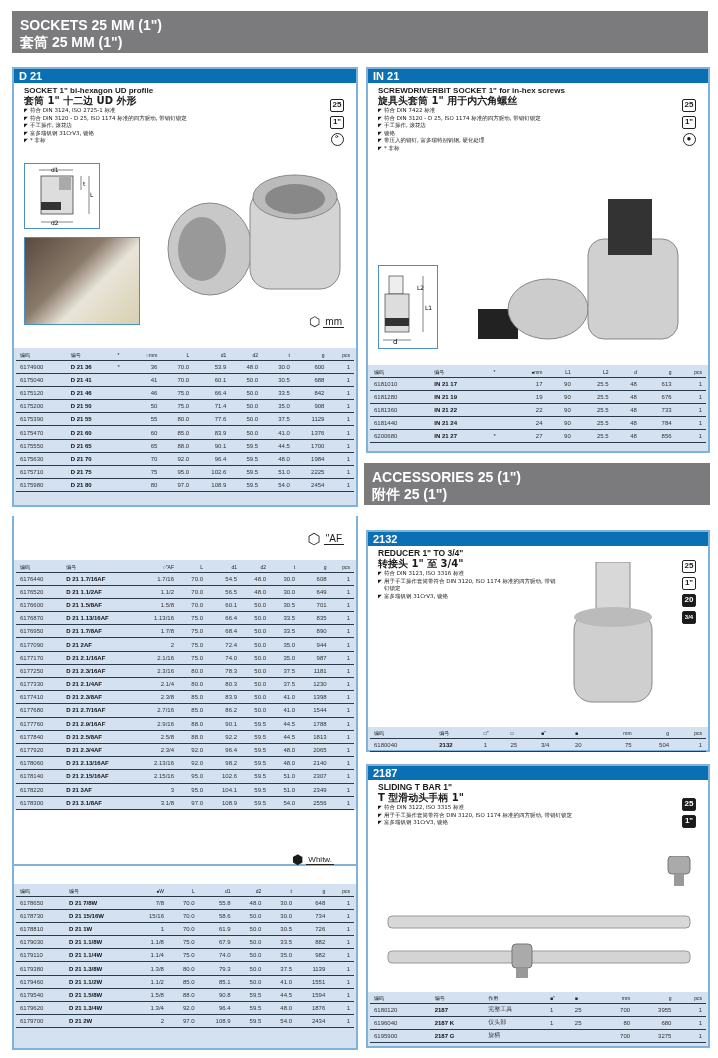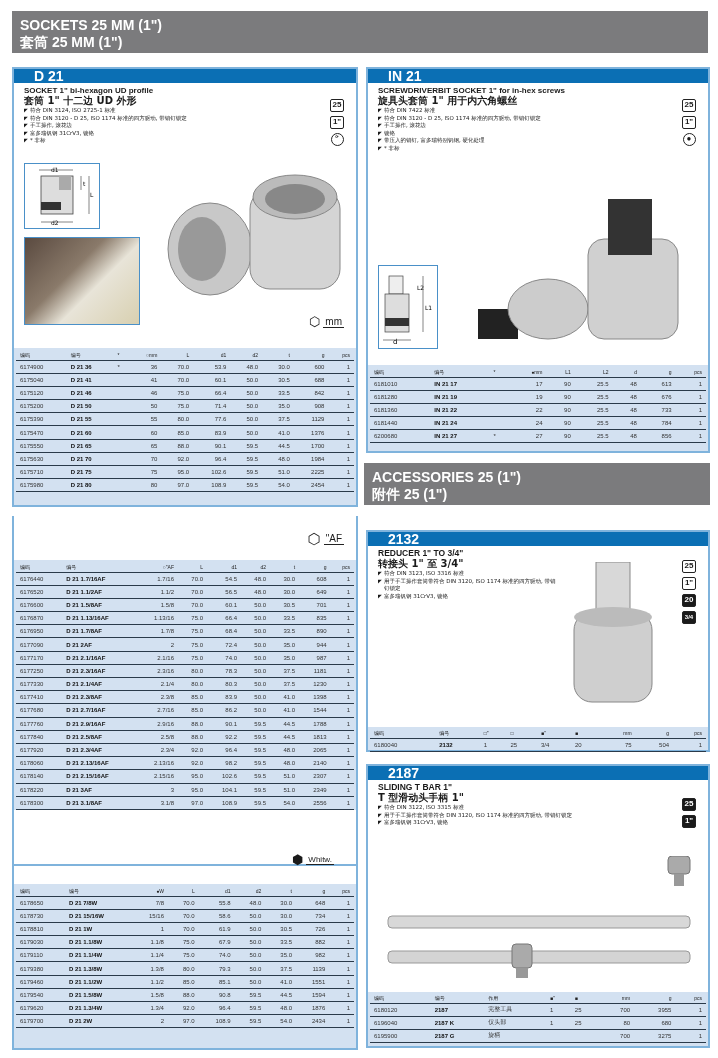--- a/index.html
+++ b/index.html
@@ -1,19 +1,19 @@
 <!DOCTYPE html>
 <html><head>
 <meta charset="utf-8">
 <style>
   * { box-sizing: border-box; margin: 0; padding: 0; }
   body { width: 718px; height: 1058px; background: #fff; font-family: "DejaVu Sans", sans-serif; color: #1a1a1a; position: relative; overflow: hidden; }
   .section-banner { position: absolute; background: #7b7b7d; color: #fff; font-weight: bold; padding: 6px 8px; line-height: 17px; font-size: 14px; font-family: "Liberation Sans", sans-serif; }
   .panel { position: absolute; border: 2px solid #7fb3dc; background: #fff; }
-  .panel-head { background: #0b6fb4; color: #fff; font-weight: bold; font-size: 14px; padding: 2px 20px; height: 14px; line-height: 10px; font-family: "Liberation Sans", sans-serif; }
+  .panel-head { background: #0b6fb4; color: #fff; font-weight: bold; font-size: 11px; padding: 2px 5px; height: 14px; line-height: 10px; font-family: "Liberation Sans", sans-serif; }
   .prod-title { font-size: 8px; font-weight: bold; padding: 0 10px; line-height: 9px; margin-top: 3px; font-family: "Liberation Sans", sans-serif; }
   .prod-title-cn { font-size: 10px; font-weight: bold; padding: 0 10px; line-height: 12px; }
   .bullets { list-style: none; padding: 0 10px; }
   .bullets li { font-size: 5.5px; line-height: 7.5px; padding-left: 6px; position: relative; }
   .bullets li::before { content: "◤"; position: absolute; left: 0; top: 0; font-size: 5px; }
   .badges { position: absolute; right: 12px; display: flex; flex-direction: column; gap: 4px; align-items: center; }
   .badge { width: 14px; height: 13px; border: 1.5px solid #222; border-radius: 2px; font-size: 8px; font-weight: bold; text-align: center; line-height: 10px; background: #fff; font-family: "Liberation Sans", sans-serif; }
   .badge.dark { background: #1a1a1a; color: #fff; }
   .badge.round { border-radius: 50%; width: 13px; }
   table.data { position: absolute; border-collapse: collapse; font-size: 6px; font-family: "Liberation Sans", sans-serif; }

